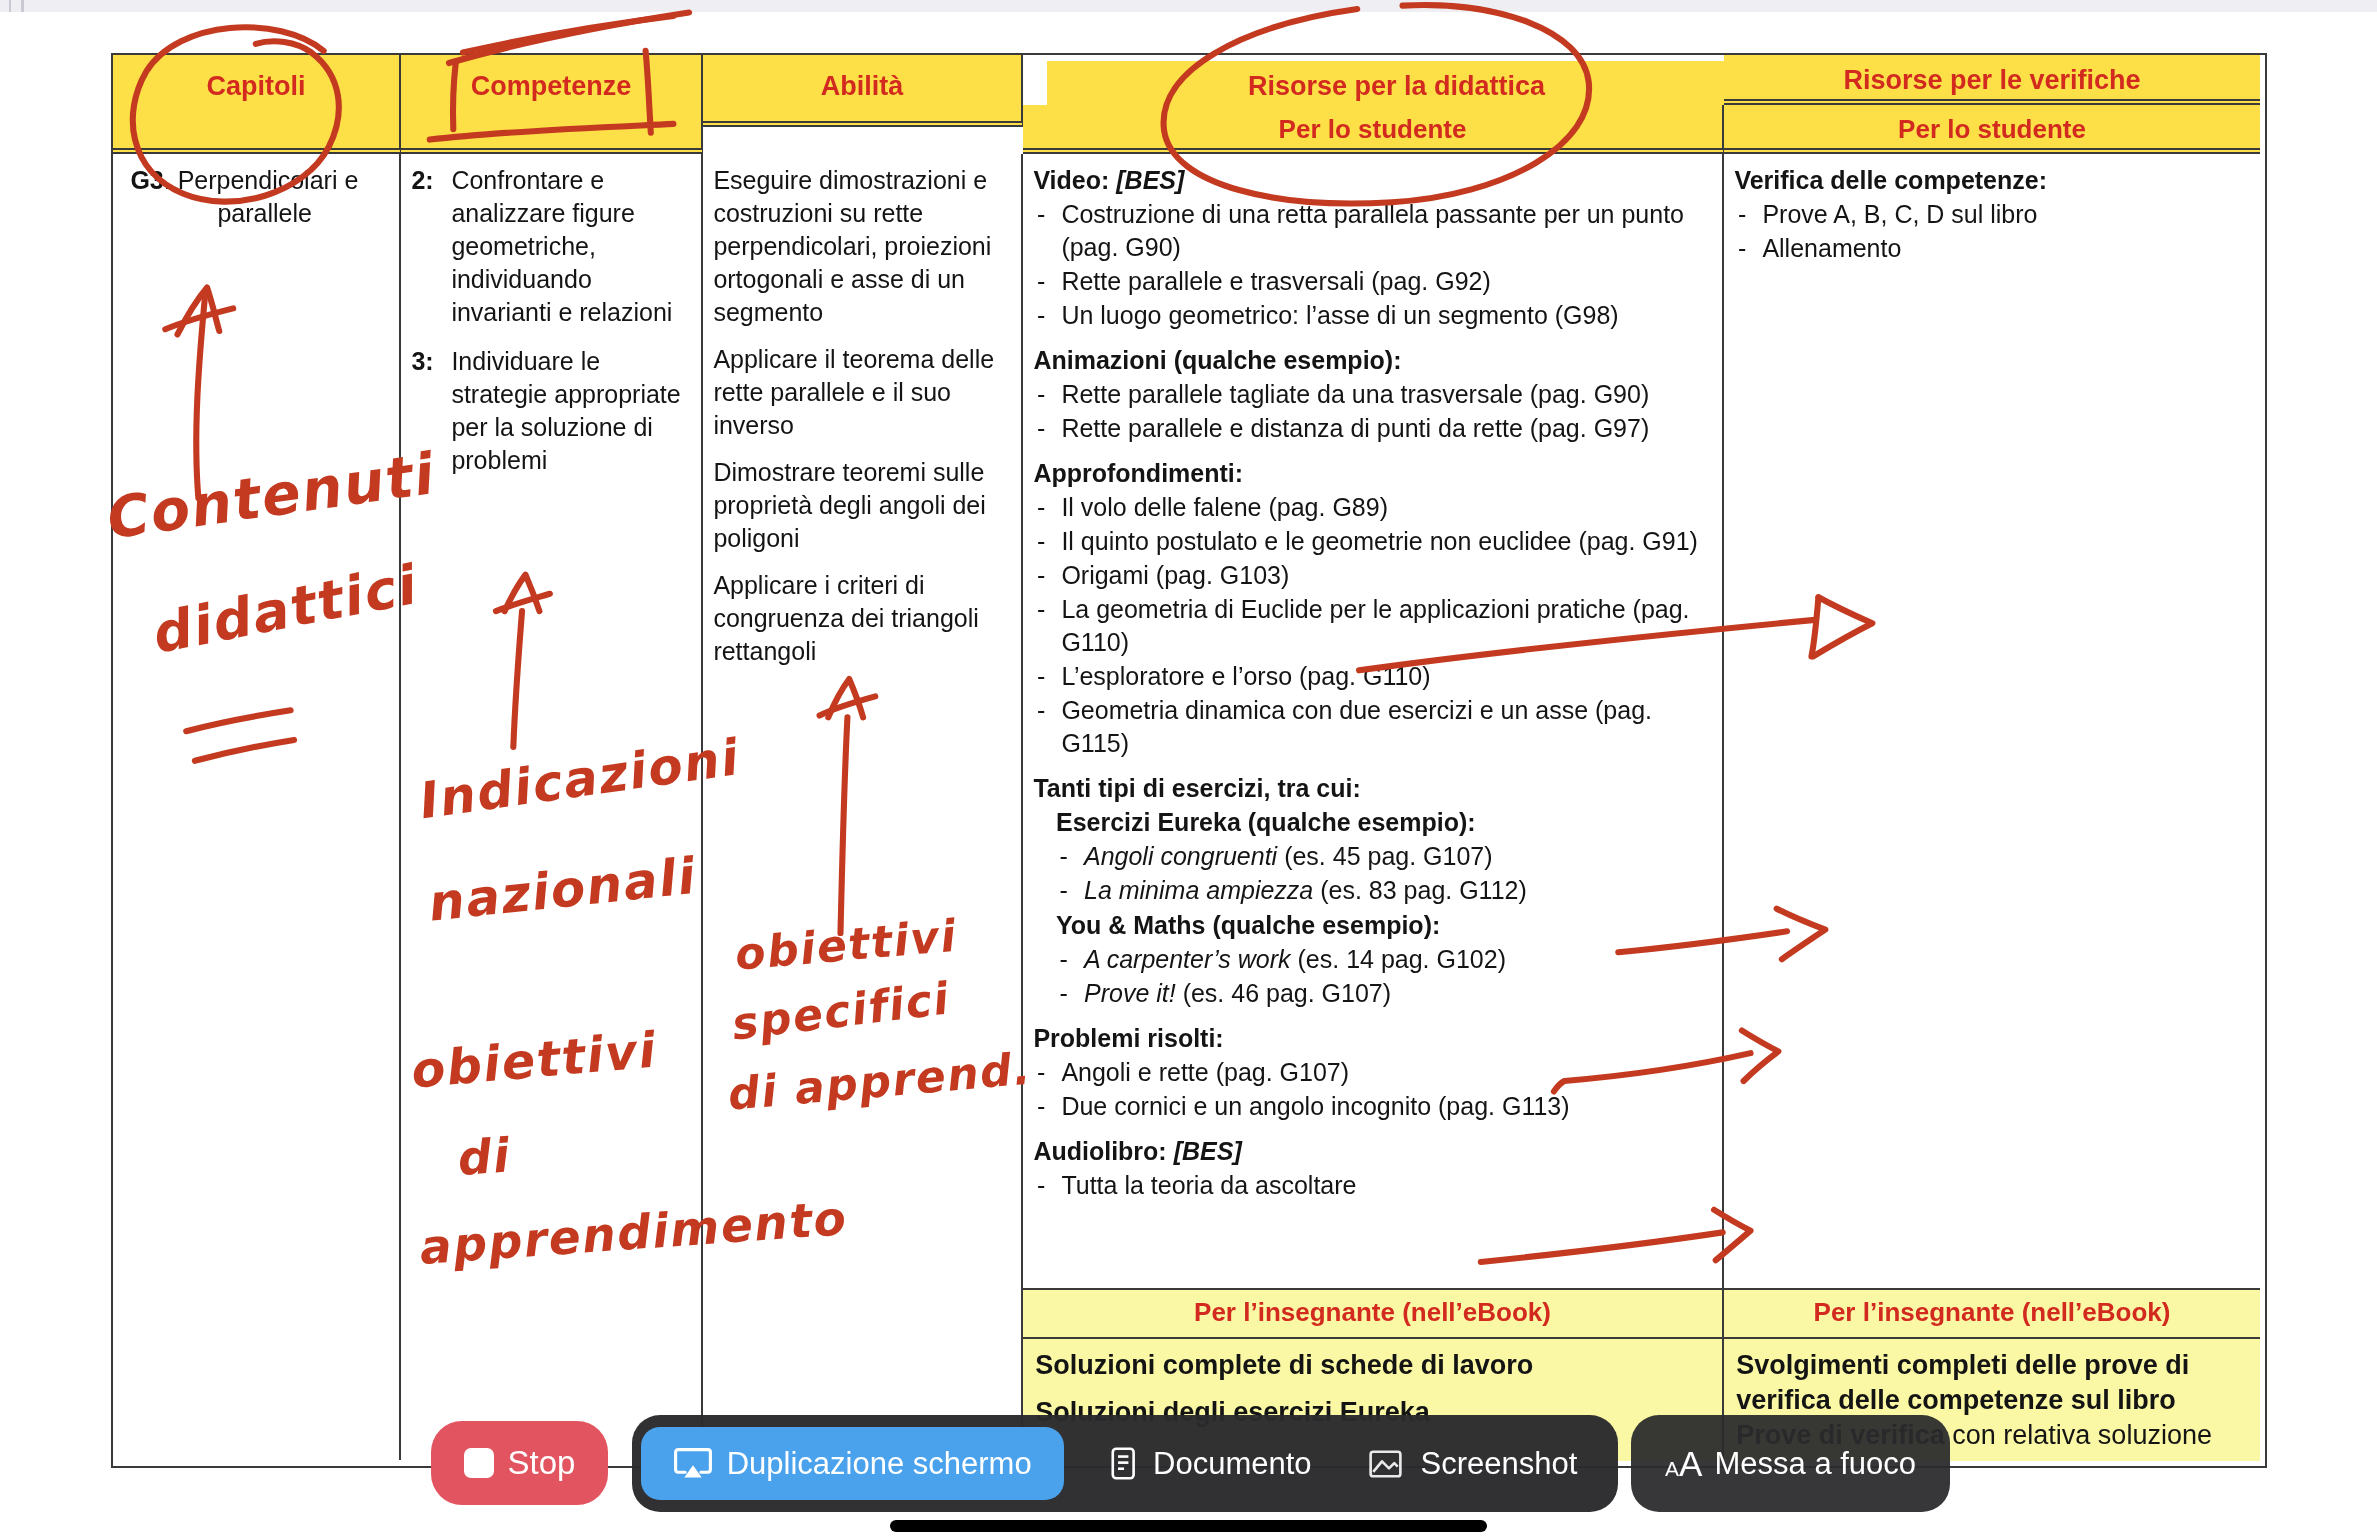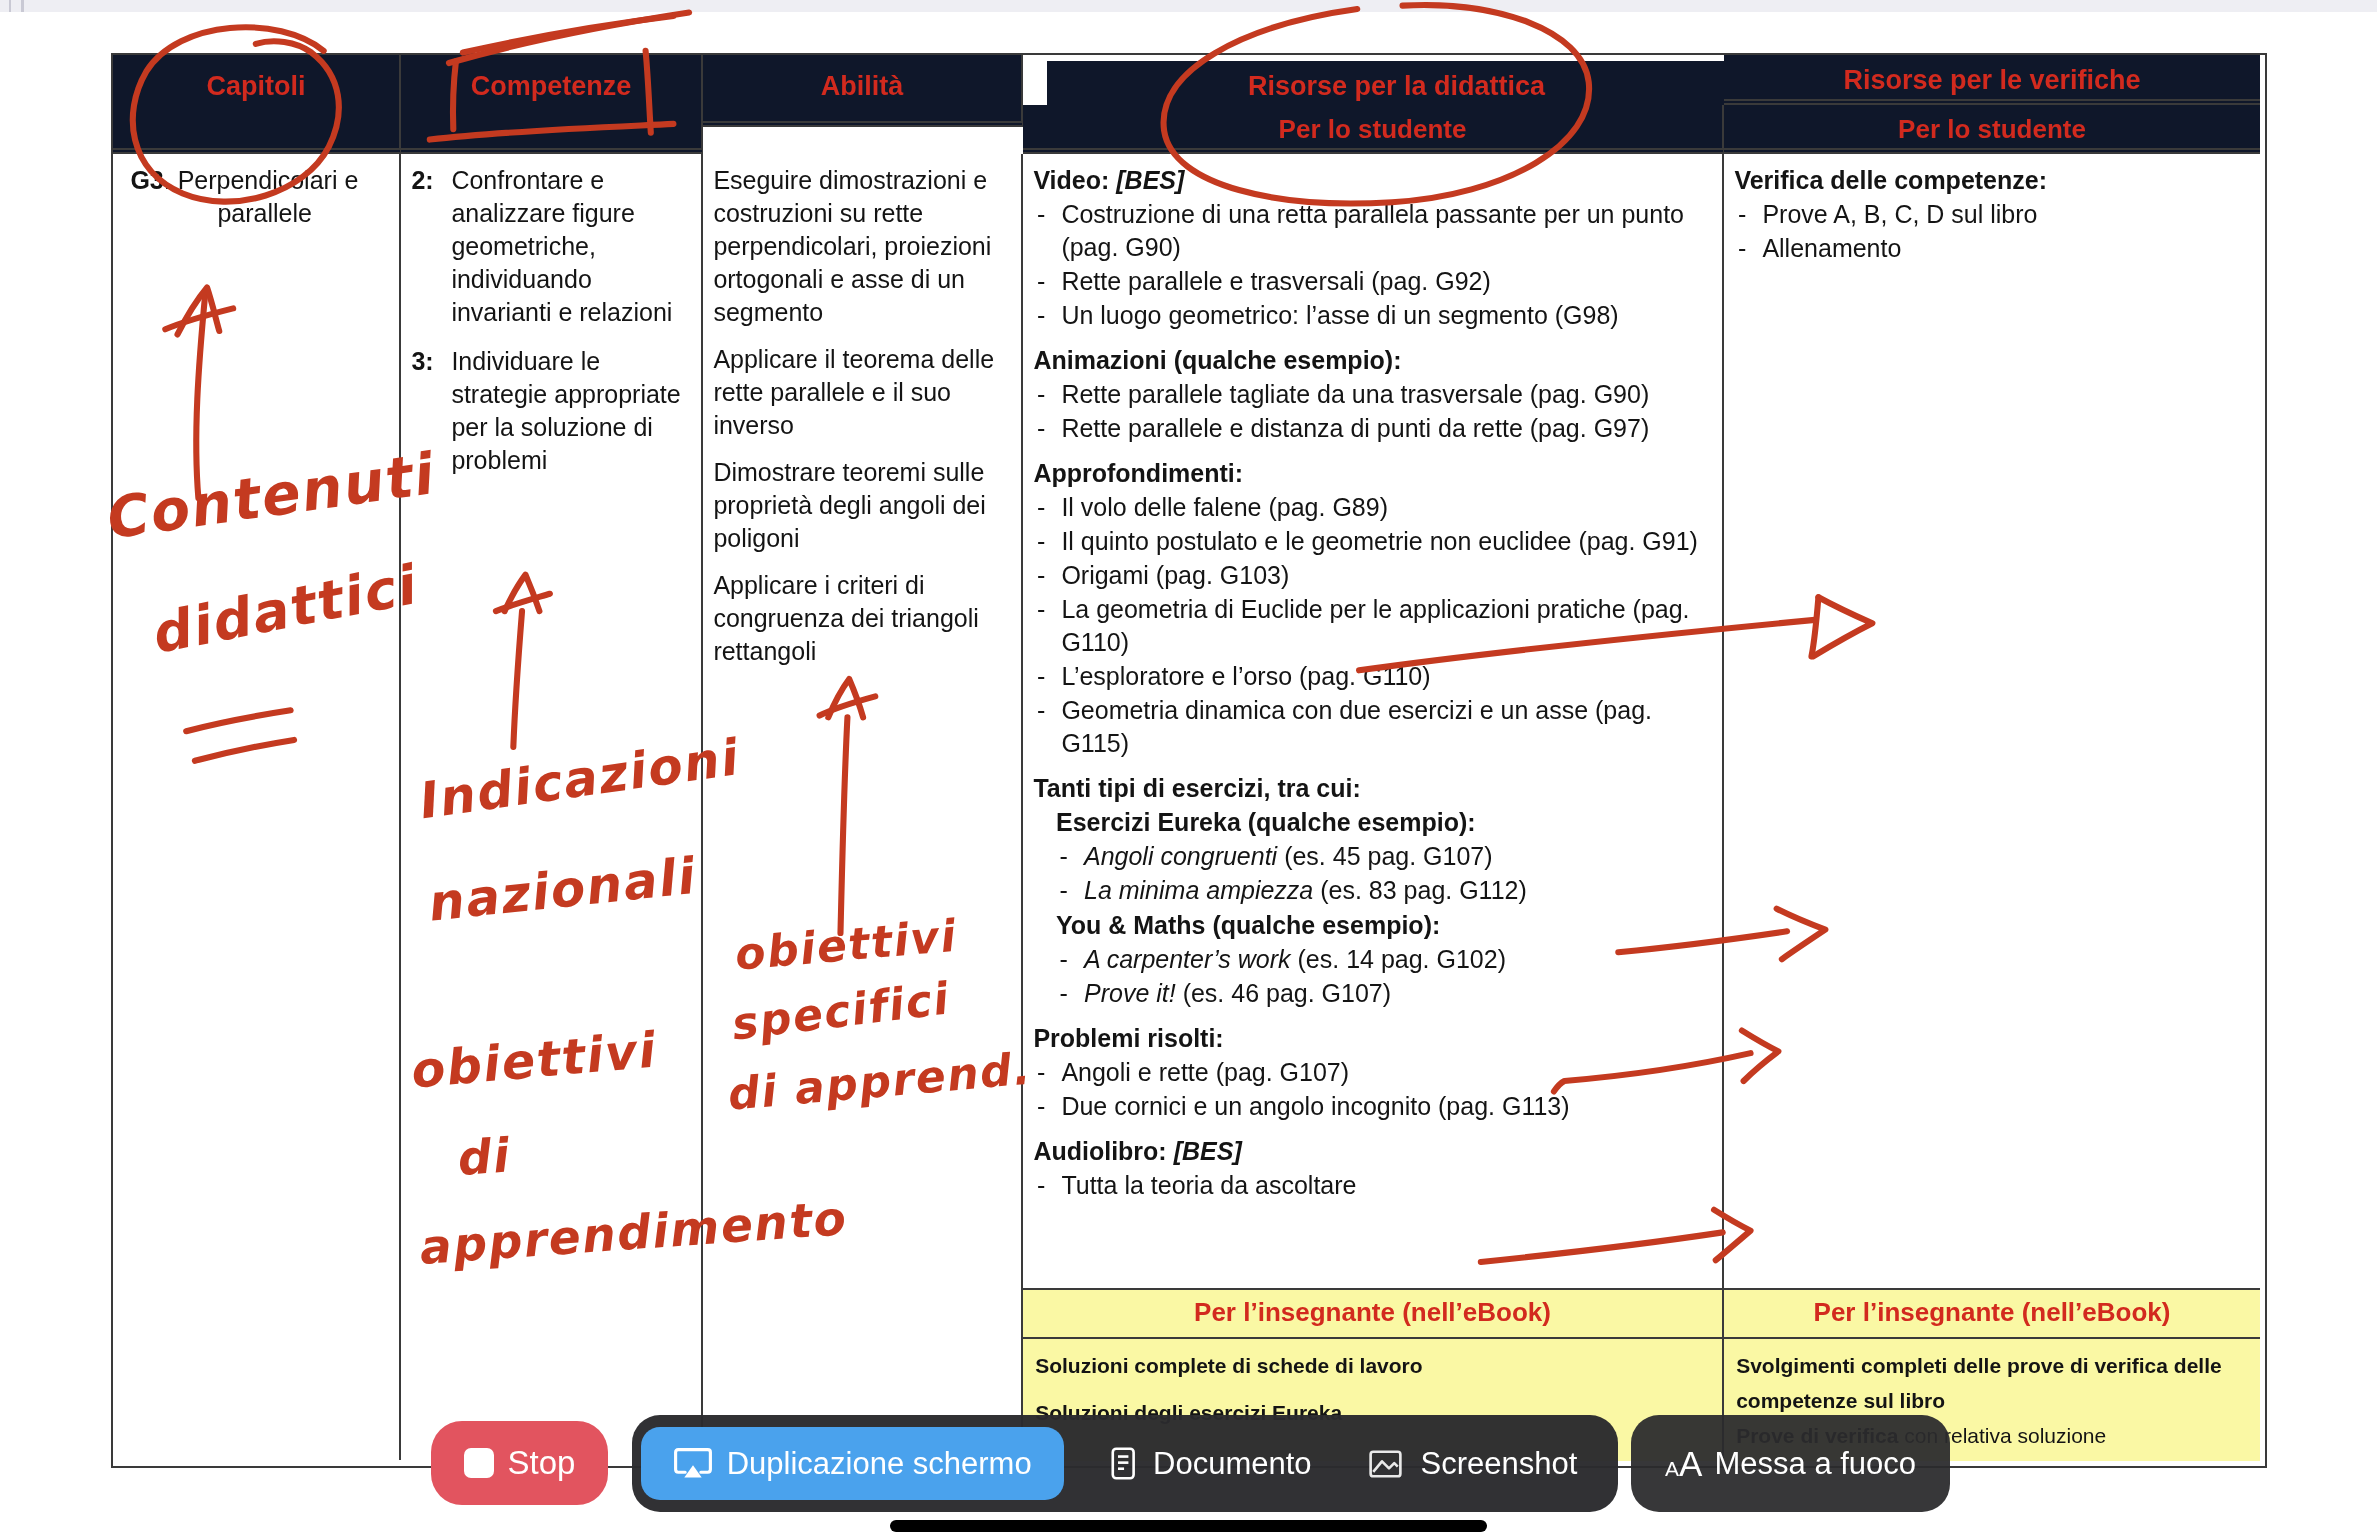--- a/index.html
+++ b/index.html
@@ -7,28 +7,28 @@
           font-family:"Liberation Sans",sans-serif;color:#141414;}
   
   #top-strip{position:absolute;left:0;top:0;width:2377px;height:12.2px;background:#eeeef3;}
   #top-strip .tick{position:absolute;top:0;width:2.6px;height:12.2px;background:#c9c9d4;}
 
   
   #doc-table{position:absolute;left:111px;top:53px;width:2152px;height:1411px;
              border:2.6px solid #3a3a3a;background:#ffffff;box-sizing:content-box;}
   .cell{position:absolute;box-sizing:border-box;border-color:#3a3a3a;border-style:solid;border-width:0;}
   .br{border-right-width:2.6px;}
-  .hdr{background:#0f172a;color:#d22a1e;font-weight:bold;text-align:center;}
+  .hdr{background:#fde047;color:#d22a1e;font-weight:bold;text-align:center;}
   .hdr-main{font-size:27px;padding-top:15.7px;}
   .hdr-sub{font-size:26px;line-height:49px;}
   .dbl{border-bottom:6.1px double #3a3a3a;}
   .body-cell{background:#ffffff;font-size:25px;line-height:33px;padding:10.4px 10.4px;}
   .yellow{background:#faf8a4;}
   .ins-hdr{color:#d22a1e;font-weight:bold;font-size:26px;text-align:center;line-height:45px;border-bottom:2.6px solid #3a3a3a;}
-  .ins-body{font-weight:bold;font-size:21px;line-height:35px;padding:8.7px 12.2px;}
+  .ins-body{font-weight:bold;font-size:27px;line-height:35px;padding:8.7px 12.2px;}
   .sec{font-weight:bold;margin-top:12.2px;}
   .sec.first{margin-top:0;}
   .li{position:relative;padding-left:28px;margin-top:0.9px;}
   .li::before{content:"-";position:absolute;left:3.5px;}
   .sub{margin-left:22.6px;}
   .it{font-style:italic;}
   .num-item{position:relative;padding-left:40px;margin-top:0;}
   .num-item .num{position:absolute;left:0;font-weight:bold;}
   .num-item + .num-item{margin-top:15.7px;}
   .para + .para{margin-top:14px;}

